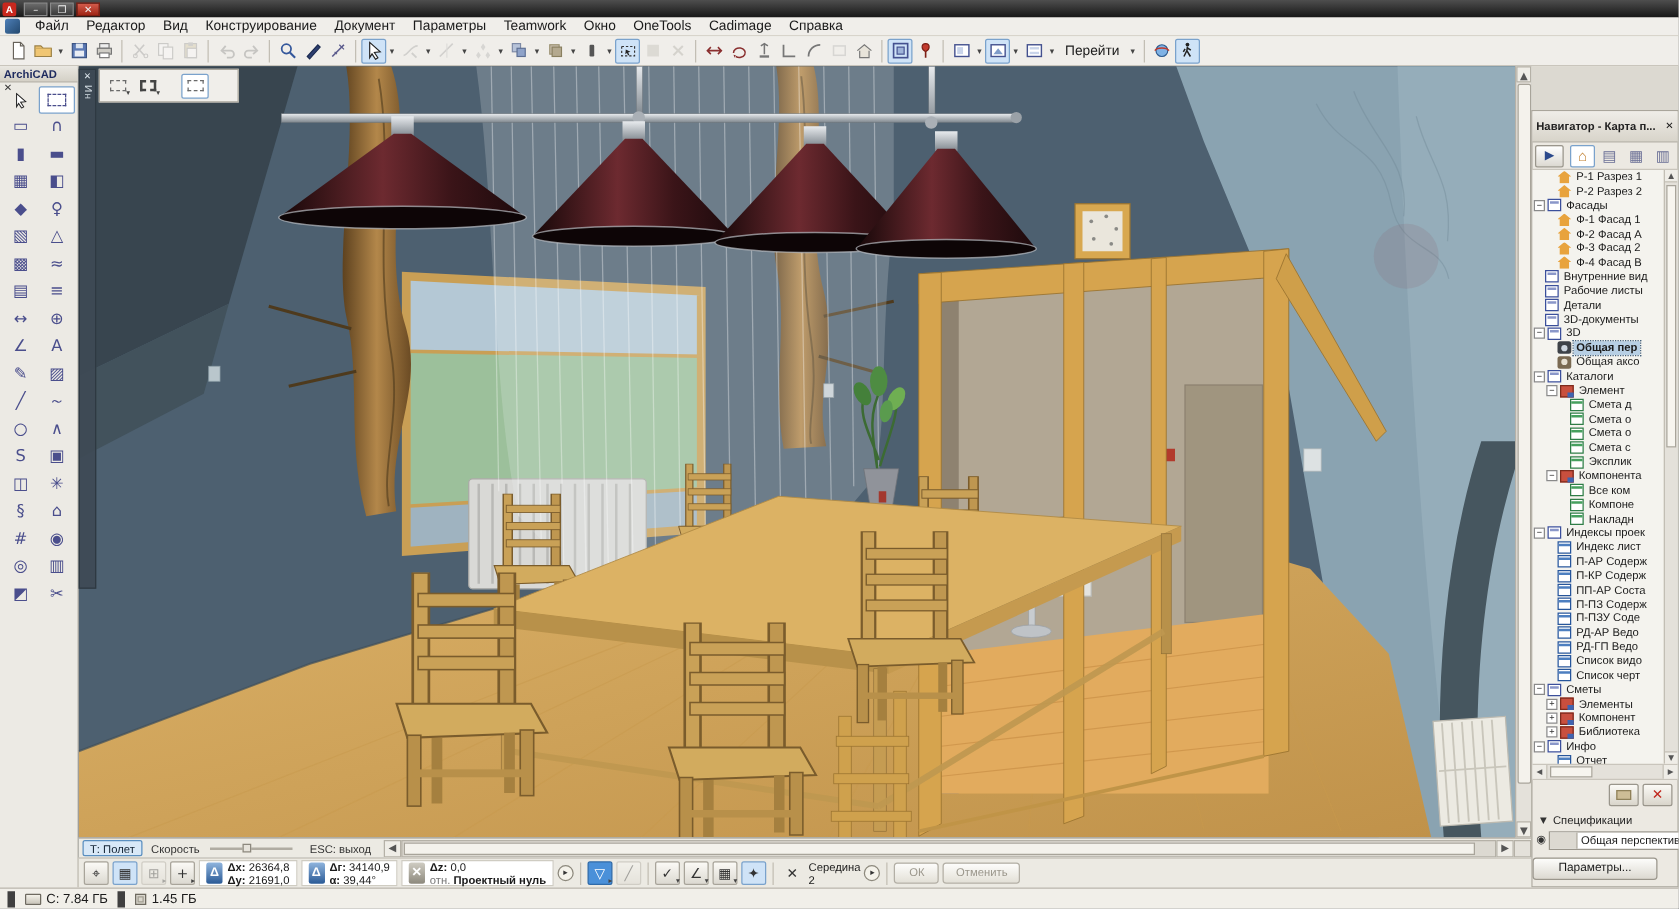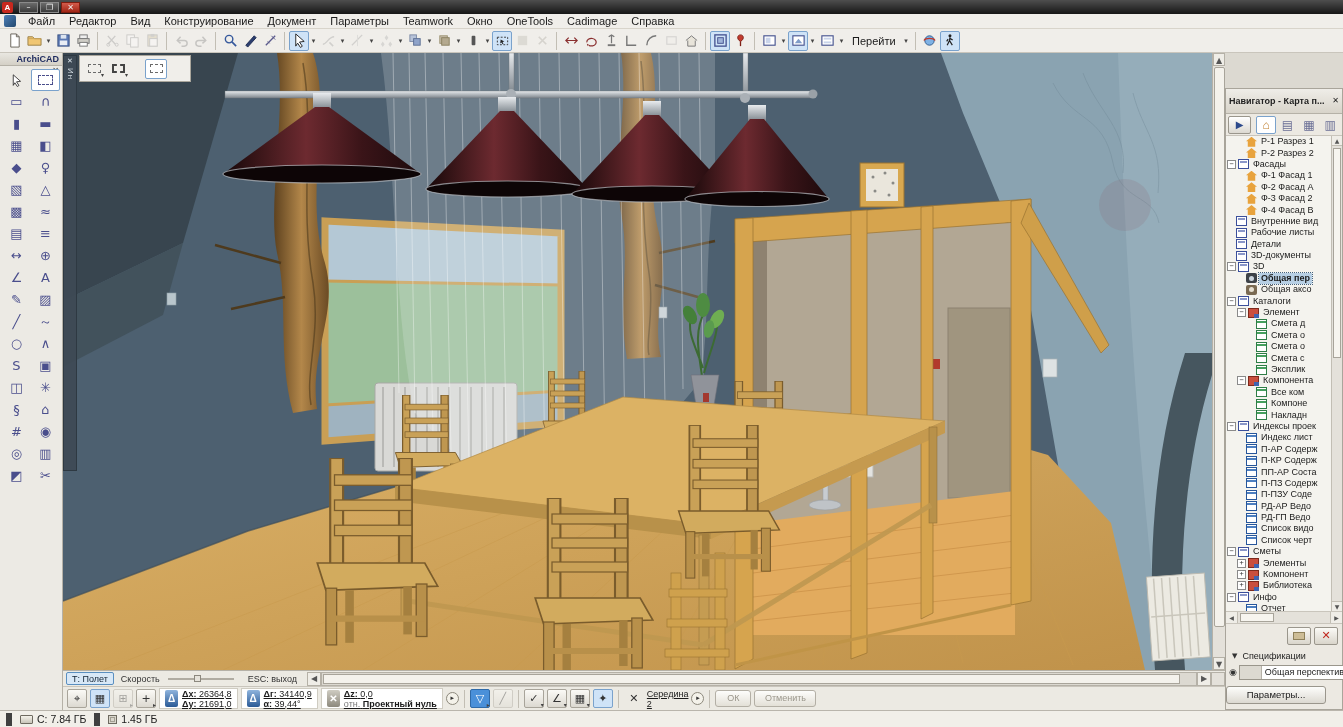--- a/index.html
+++ b/index.html
@@ -23,21 +23,21 @@
   .tb-btn{width:20px;height:20px;border:1px solid transparent;border-radius:2px;display:flex;align-items:center;justify-content:center;margin:0 0px;position:relative;flex:none;}
   .tb-btn svg{width:15px;height:15px;}
   .tb-btn.pressed{background:#cfe3f7;border-color:#7aa2cc;}
   .tb-btn.disabled{opacity:.35;}
   .tb-dd{width:9px;height:20px;font:7px/20px "DejaVu Sans",sans-serif;color:#444;text-align:center;flex:none;}
   .tb-sep{width:1px;height:18px;background:#c2beb4;margin:0 4px;flex:none;}
   .tb-text{height:20px;line-height:18px;border:1px solid transparent;padding:0 5px;border-radius:2px;}
 
   
   .toolbox{position:absolute;left:0;top:53px;width:63px;height:657px;background:#eceae4;border-right:1px solid #b5b1a7;}
-  .toolbox .tb-head{height:13px;background:linear-gradient(#e9e7e1,#d4d0c6);border-bottom:1px solid #b5b1a7;display:flex;align-items:flex-end;padding:0 3px;flex-direction:column;}
+  .toolbox .tb-head{height:13px;background:linear-gradient(#e9e7e1,#d4d0c6);border-bottom:1px solid #b5b1a7;display:flex;align-items:flex-start;padding:0 3px;flex-direction:column;}
   .toolbox .tb-head .t{font:bold 9px/13px "Liberation Sans",sans-serif;color:#1d2a5e;flex:1;}
   .toolbox .tb-head .x{font:8px/10px "DejaVu Sans",sans-serif;color:#333;}
   .toolgrid{display:grid;grid-template-columns:29px 29px;justify-content:center;padding-top:3px;}
   .tool{height:22px;display:flex;align-items:center;justify-content:center;color:#4a4e8c;font:13px/22px "DejaVu Sans",sans-serif;}
   .tool.sel{background:#fff;border:1px solid #7aa2cc;border-radius:2px;}
   .tool .dash{width:15px;height:10px;border:1px dashed #4a4e8c;}
 
   
   .viewport{position:absolute;left:63px;top:53px;width:1162px;height:633px;background:#44525e;}
   .scene{position:absolute;left:0;top:0;}
@@ -125,21 +125,21 @@
   
   .trackerbar{position:absolute;left:63px;top:686px;width:1162px;height:24px;background:#eceae3;border-top:1px solid #c9c5bc;display:flex;align-items:center;gap:3px;padding:0 4px;font-size:9px;}
   .tkbtn{width:20px;height:19px;border:1px solid #a8a49a;border-radius:2px;background:linear-gradient(#fbfaf6,#dcd9d1);display:flex;align-items:center;justify-content:center;font:11px/17px "DejaVu Sans",sans-serif;color:#333;flex:none;position:relative;}
   .tkbtn.pressed{background:#cfe3f7;border-color:#7aa2cc;}
   .tkbtn.dis{opacity:.4;}
   .tkbtn .dd{position:absolute;right:-1px;bottom:-1px;font:6px/6px "DejaVu Sans",sans-serif;color:#444;}
   .tkfield{background:#fff;border:1px solid #cfccc2;display:flex;align-items:center;gap:4px;padding:1px 5px;height:21px;flex:none;}
   .tkbadge{width:13px;height:17px;border-radius:2px;background:linear-gradient(#8fb4dd,#2a5a96);color:#fff;font:bold 10px/17px "Liberation Sans",sans-serif;text-align:center;flex:none;}
   .tkbadge.gray{background:linear-gradient(#cfccc2,#8d897d);}
   .tkcol{display:flex;flex-direction:column;line-height:10px;}
-  .tkcol .l1,.tkcol .l2{white-space:nowrap;text-decoration:underline;}
+  .tkcol .l1,.tkcol .l2{white-space:nowrap;}
   .tkcol b{font-weight:bold;}
   .rnd{width:13px;height:13px;border:1px solid #8d897d;border-radius:50%;background:#f4f2ea;font:7px/11px "DejaVu Sans",sans-serif;text-align:center;color:#333;flex:none;}
   .tksep{width:1px;height:18px;background:#c2beb4;margin:0 2px;flex:none;}
   .okbtn{width:36px;height:17px;border:1px solid #b3afa5;border-radius:3px;background:linear-gradient(#fdfdfb,#e3e0d7);color:#9b978c;text-align:center;line-height:15px;flex:none;}
 
   
   .statusbar{position:absolute;left:0;top:710px;width:1343px;height:17px;background:#f1efe9;border-top:1px solid #b9b5ac;display:flex;align-items:center;padding:0 6px;font-size:10.5px;}
   .statusbar .hint{flex:1;}
   .st-seg{display:flex;align-items:center;gap:4px;padding:0 8px;border-left:6px solid #404040;height:13px;}
   .ic-disk{width:13px;height:9px;border:1px solid #6e6a60;background:linear-gradient(#f4f2ea,#c9c5ba);border-radius:1px;}

